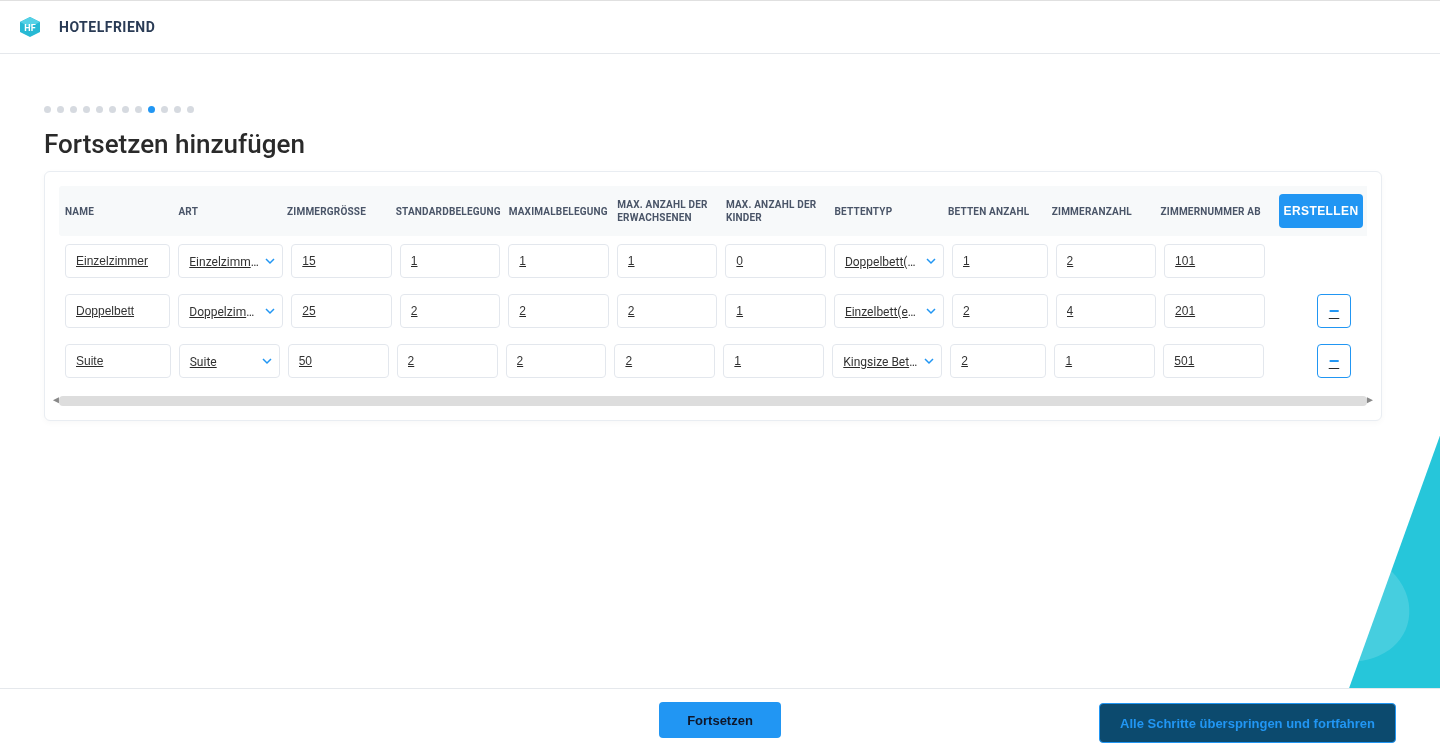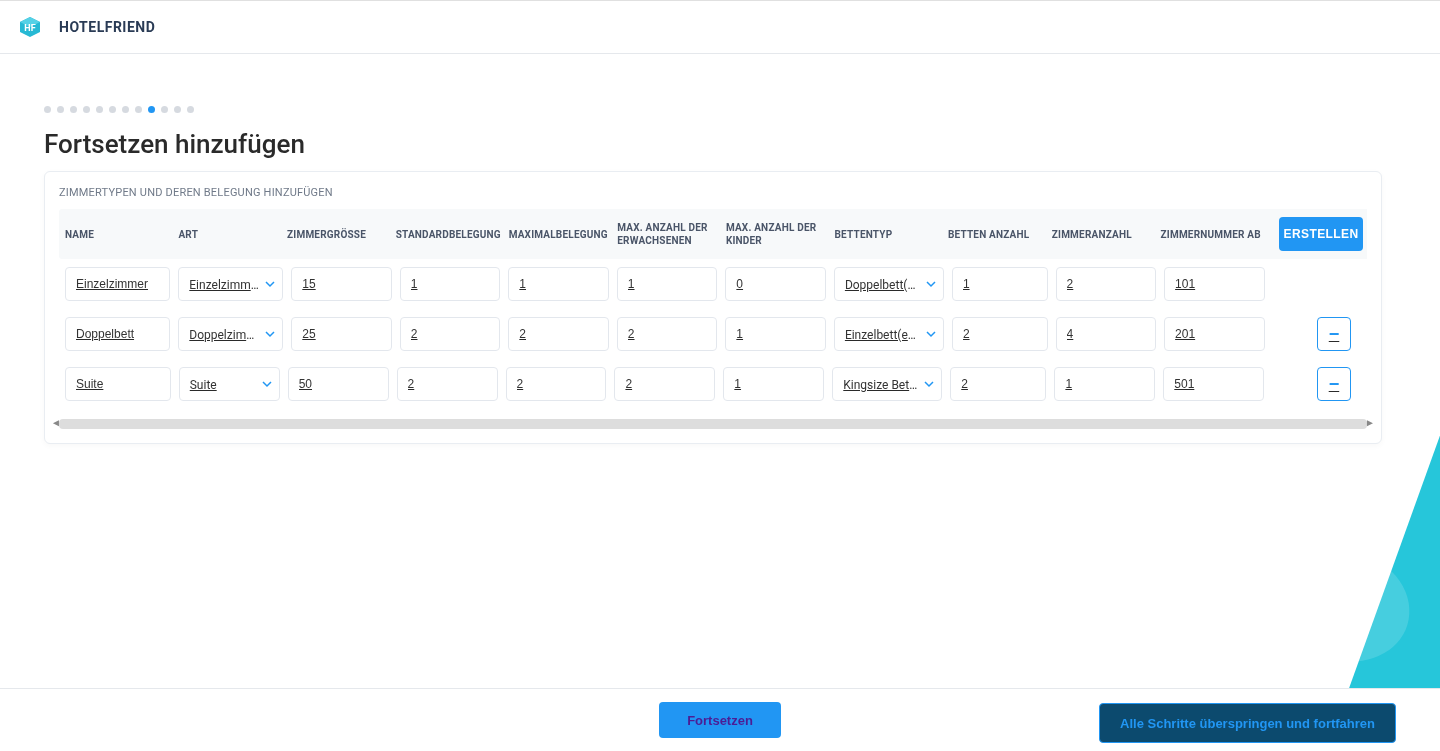--- a/index.html
+++ b/index.html
@@ -120,21 +120,21 @@
     }
     .scroll-arrow { position: absolute; top: -2px; font-size: 10px; color:#888; }
     .scroll-arrow.left { left: -8px; }
     .scroll-arrow.right { right: -8px; }
     .footer {
       position: absolute; bottom: 0; left: 0; right: 0;
       height: 63px; border-top: 1px solid #e5e8ec; background:#fff;
       display: flex; align-items: center; justify-content: center; z-index: 5;
     }
     .btn-primary {
-      background: #2196f3; color:#4c1d95; border:none; border-radius:4px;
+      background: #2196f3; color:#0f172a; border:none; border-radius:4px;
       height: 36px; padding: 0 28px; font-size: 13px; font-weight:600; cursor:pointer;
     }
     .btn-ghost {
       position: absolute; right: 44px; top: 14px;
       background:#0c4a6e; border:1px solid #2196f3; color:#2196f3; border-radius:4px;
       height:40px; padding: 0 20px; font-size: 13px; font-weight:600; cursor:pointer;
     }
   </style>
 </head>
 <body>
@@ -166,21 +166,20 @@
       <div class="step-dot"></div>
       <div class="step-dot"></div>
       <div class="step-dot"></div>
       <div class="step-dot active"></div>
       <div class="step-dot"></div>
       <div class="step-dot"></div>
       <div class="step-dot"></div>
     </div>
   <h1 class="page-title">Fortsetzen hinzufügen</h1>
   <div class="card">
-    <div class="card-subtitle">ZIMMERTYPEN UND DEREN BELEGUNG HINZUFÜGEN</div>
     <div class="scrollwrap">
       <div class="table-inner">
         <div class="hdr-row">
           <div class="col c-name">
               <span class="hdr-label">NAME</span>
             </div>
           <div class="col c-art">
               <span class="hdr-label">ART</span>
             </div>
           <div class="col c-size">

